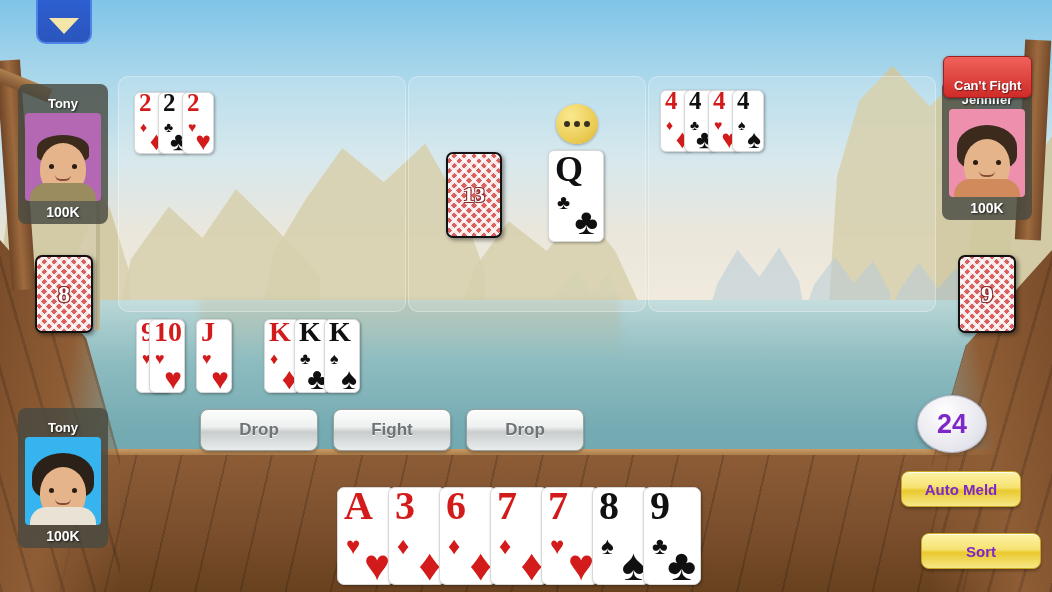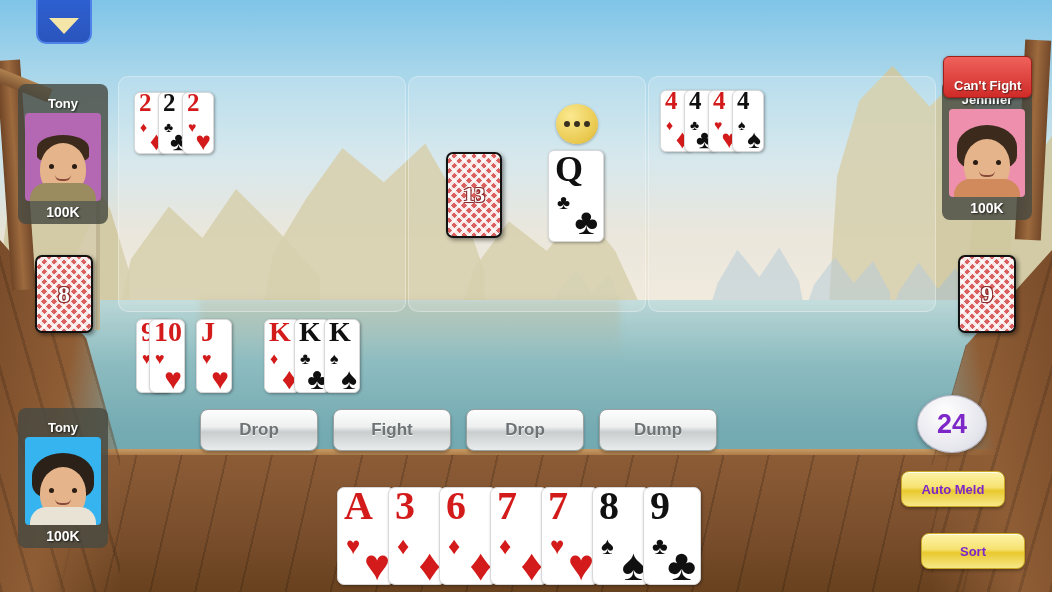--- a/index.html
+++ b/index.html
@@ -283,25 +283,25 @@
     position:absolute; left:917px; top:395px; width:70px; height:58px;
     border-radius:50%;
     background:radial-gradient(circle at 40% 30%,#ffffff,#e4e4ec 70%,#c9c9d6 100%);
     border:1px solid #b7b7c6;
     display:flex; align-items:center; justify-content:center;
     color:#7d27c9; font-size:27px; font-weight:700;
     font-family:"Liberation Sans", sans-serif;
     box-shadow:0 2px 4px rgba(0,0,0,.3);
   }
   .yellow-btn {
-    position:absolute; width:104px; height:36px; border-radius:8px;
+    position:absolute; width:120px; height:36px; border-radius:8px;
     background:linear-gradient(180deg,#fdf3a8 0%,#f6e271 45%,#e9c92f 55%,#f7e887 100%);
     border:1px solid #c9a722;
     box-shadow:0 2px 3px rgba(0,0,0,.3), inset 0 1px 0 rgba(255,255,255,.8);
-    color:#7d27c9; font-size:13px; font-weight:700;
+    color:#7d27c9; font-size:15px; font-weight:700;
     display:flex; align-items:center; justify-content:center; cursor:pointer;
   }
   #auto-meld-button { left:901px; top:471px; }
   #sort-button { left:901px; top:533px;margin-left:20px; }
 
   
   #hand { position:absolute; left:337px; top:487px; z-index:7; }
   #hand .card { top:0; }
 </style>
 </head>
@@ -511,18 +511,17 @@
       <span class="rank black">9</span>
       <span class="pip-sm black">♣</span>
       <span class="pip-lg black">♣</span>
     </div>
   </div>
 
 <div id="action-bar">
     <div class="act-btn">Drop</div>
     <div class="act-btn">Fight</div>
     <div class="act-btn">Drop</div>
-    <div class="act-btn">Dump</div>
   </div>
 
 <div id="score-circle">24</div>
 <div class="yellow-btn" id="auto-meld-button">Auto Meld</div>
 <div class="yellow-btn" id="sort-button">Sort</div>
 
 </body></html>

